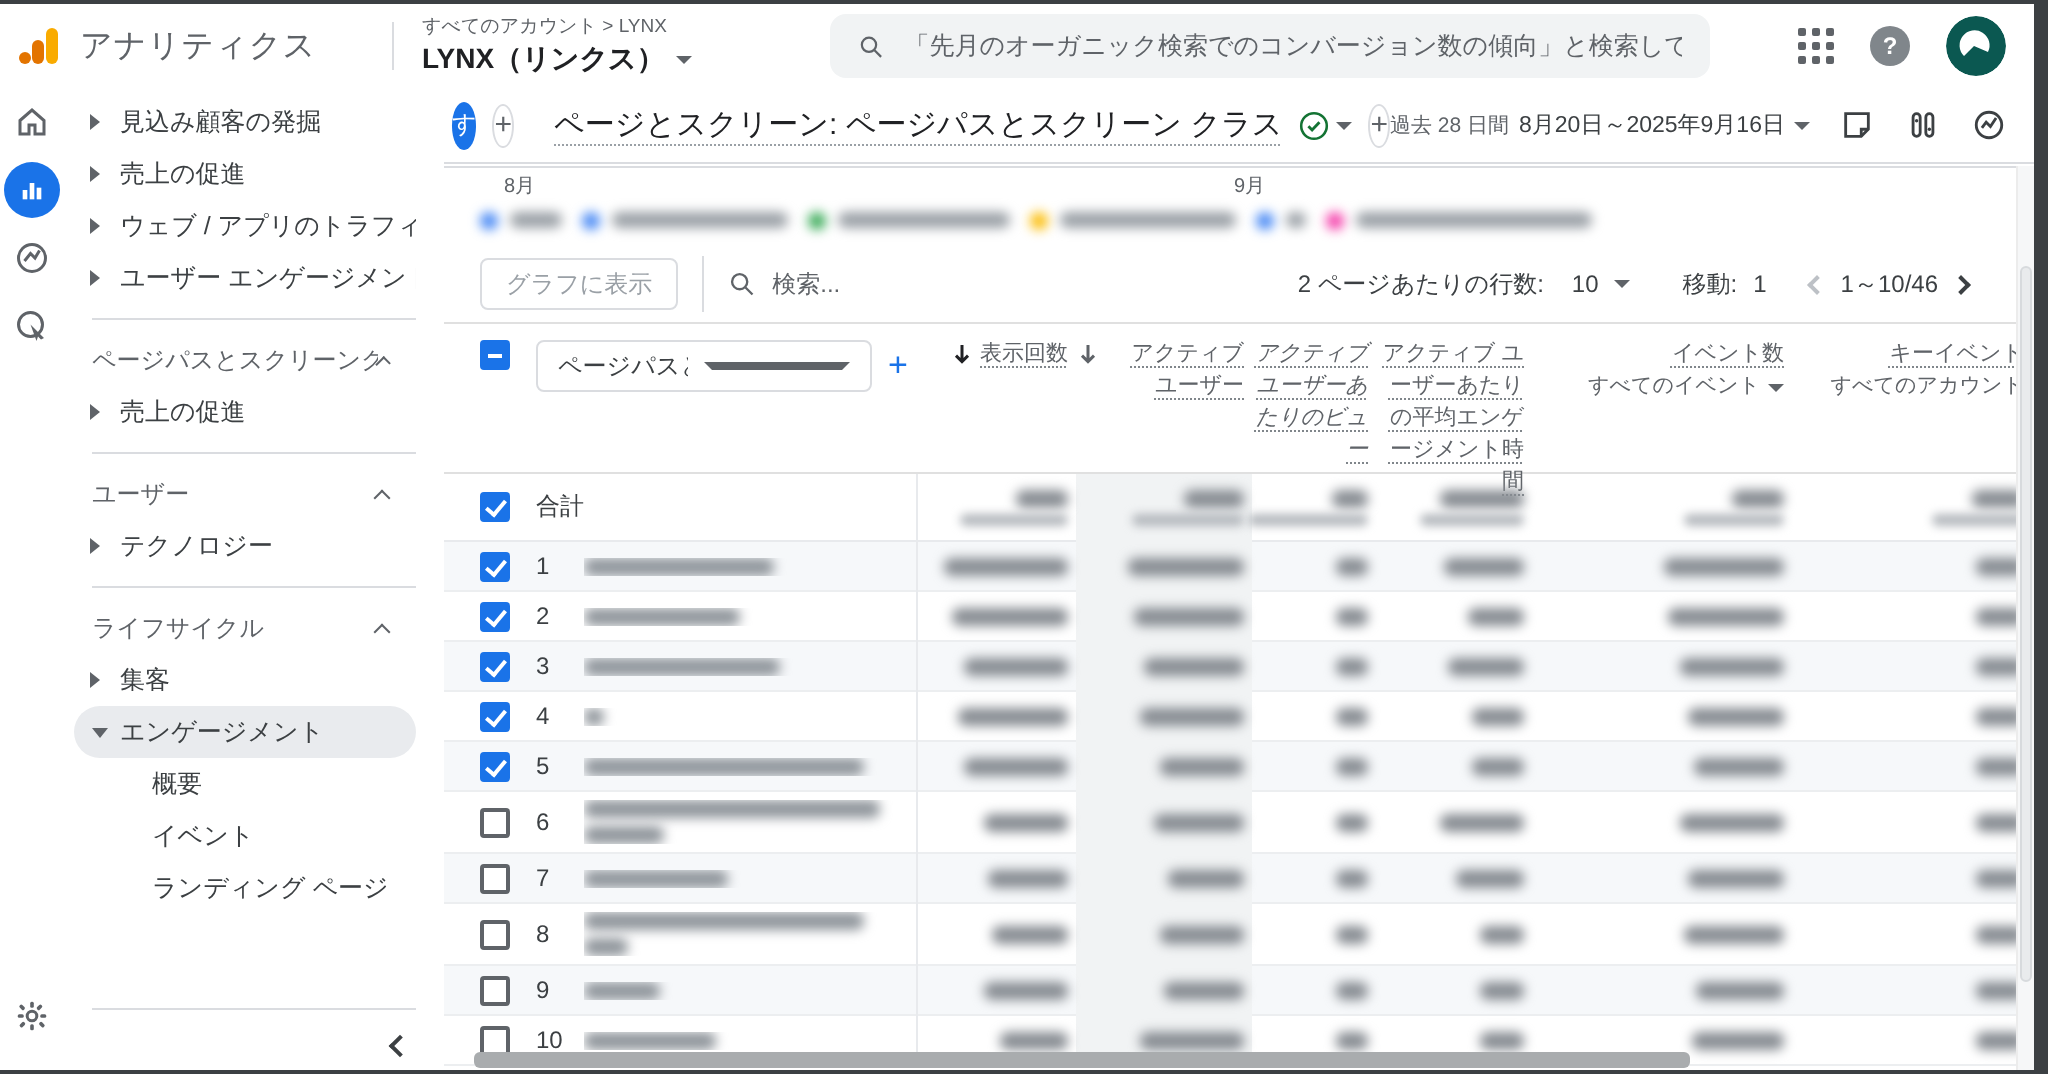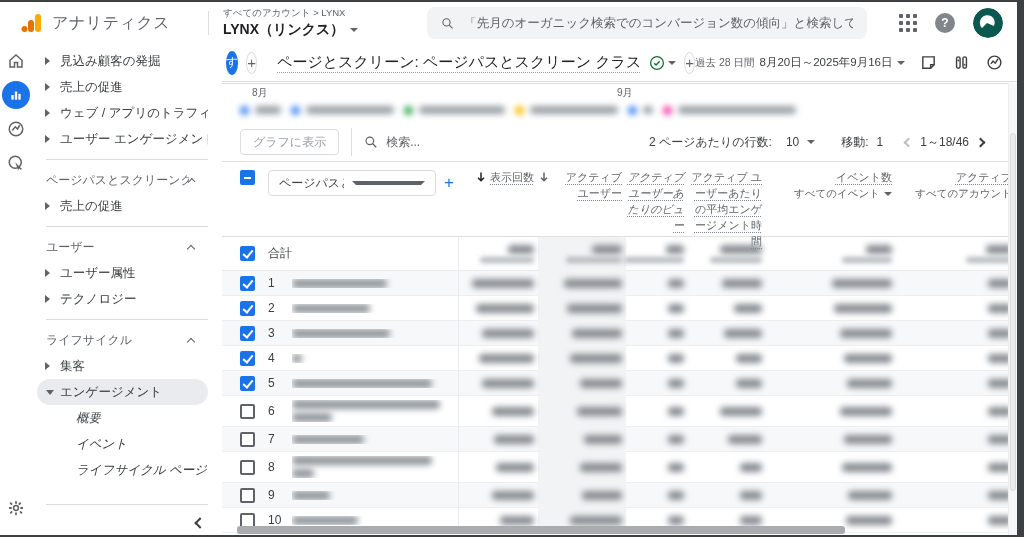--- a/index.html
+++ b/index.html
@@ -2,21 +2,21 @@
 <html><head>
 <meta charset="utf-8">
 <style>
   * { box-sizing: border-box; margin: 0; padding: 0; }
   html,body { font-family: "Liberation Sans","DejaVu Sans",sans-serif; }
   .frame { position:relative; width:1024px; height:537px; background:#3c4043; overflow:hidden; }
   .app { position:absolute; left:0; top:2px; width:1017px; height:533px; background:#fff; overflow:hidden; }
 
   
   .topbar { position:absolute; left:0; top:0; width:100%; height:42px; background:#fff; display:flex; align-items:center; }
-  .logo-wrap { display:flex; align-items:center; gap:8px; padding-left:8px; width:196px;margin-left:12px; }
+  .logo-wrap { display:flex; align-items:center; gap:8px; padding-left:8px; width:196px; }
   .product-name { font-size:16px; color:#5f6368; letter-spacing:.5px; white-space:nowrap; }
   .tb-divider { width:1px; height:24px; background:#dadce0; }
   .account-block { padding-left:14px; width:210px; }
   .account-path { font-size:9.5px; color:#5f6368; margin-bottom:1px; }
   .property-row { display:flex; align-items:center; gap:6px; font-size:14px; color:#202124; font-weight:bold; }
   .search-pill { display:flex; align-items:center; gap:10px; background:#f1f3f4; border-radius:8px; height:32px; width:440px; padding:0 14px; margin-left:8px; }
   .search-pill .ph { font-size:12.5px; color:#5f6368; white-space:nowrap; overflow:hidden; }
   .tb-right { margin-left:auto; display:flex; align-items:center; gap:18px; padding-right:14px; }
   .grid-icon { display:grid; grid-template-columns:repeat(3,4px); grid-gap:3px; }
   .grid-icon i { width:4px; height:4px; background:#5f6368; border-radius:1px; }
@@ -27,21 +27,21 @@
   .rail { position:absolute; left:0; top:42px; width:32px; bottom:0; background:#fff; }
   .rail-ico { width:32px; height:34px; display:flex; align-items:center; justify-content:center; color:#5f6368; }
   .rail-active { width:28px; height:28px; background:#1a73e8; border-radius:50%; display:flex; align-items:center; justify-content:center; margin:3px auto; }
   .rail-gear { position:absolute; bottom:10px; left:0; }
 
   
   .nav { position:absolute; left:32px; top:42px; width:190px; bottom:0; background:#fff; padding-top:4px; font-size:12.5px; color:#3c4043; }
   .si { position:relative; height:26px; display:flex; align-items:center; padding-left:28px; cursor:pointer; margin-right:14px; }
   .si .tri { position:absolute; left:13px; width:0; height:0; border-left:5px solid #5f6368; border-top:4px solid transparent; border-bottom:4px solid transparent; }
   .si .tri.down { border-left:4px solid transparent; border-right:4px solid transparent; border-top:5px solid #5f6368; border-bottom:none; }
-  .si.child { padding-left:44px;font-style:italic; }
+  .si.child { padding-left:44px; }
   .si.expanded { background:#e9ebee; border-radius:14px; margin-left:5px; padding-left:23px; }
   .si.expanded .tri { left:9px; }
   .si.active { background:#e8f0fe; color:#1967d2; border-radius:14px; margin-left:5px; padding-left:39px; }
   .si.section { color:#5f6368; font-size:12px; padding-left:14px; justify-content:space-between; padding-right:14px; }
   .chev { width:6px; height:6px; border-left:1.5px solid #5f6368; border-top:1.5px solid #5f6368; transform:rotate(45deg); margin-top:3px; }
   .sdiv { height:1px; background:#dadce0; margin:7px 14px; }
   .silabel { white-space:nowrap; overflow:hidden; }
   .nav-collapse { position:absolute; bottom:8px; right:18px; width:8px; height:8px; border-left:2px solid #3c4043; border-bottom:2px solid #3c4043; transform:rotate(45deg); cursor:pointer; }
   .nav-bottom-div { position:absolute; bottom:30px; left:14px; right:14px; height:1px; background:#dadce0; }
 
@@ -230,24 +230,20 @@
           <div class="tri"></div>
           <div class="silabel">売上の促進</div>
         </div>
         <div class="sdiv"></div>
         <div class="si section">
           <div class="silabel">ユーザー</div>
           <div class="chev"></div>
         </div>
         <div class="si">
           <div class="tri"></div>
-          <div class="silabel">ユーザー属性</div>
-        </div>
-        <div class="si">
-          <div class="tri"></div>
           <div class="silabel">テクノロジー</div>
         </div>
         <div class="sdiv"></div>
         <div class="si section">
           <div class="silabel">ライフサイクル</div>
           <div class="chev"></div>
         </div>
         <div class="si">
           <div class="tri"></div>
           <div class="silabel">集客</div>
@@ -256,21 +252,21 @@
           <div class="tri down"></div>
           <div class="silabel">エンゲージメント</div>
         </div>
         <div class="si child">
           <div class="silabel">概要</div>
         </div>
         <div class="si child">
           <div class="silabel">イベント</div>
         </div>
         <div class="si child">
-          <div class="silabel">ライフサイクル ページ</div>
+          <div class="silabel">ランディング ページ</div>
         </div>
       </div>
 
   <div class="main">
     <div class="report-header">
       <div class="badge">す</div>
       <div class="circle-btn">+</div>
       <div class="rh-div"></div>
       <div class="report-title">ページとスクリーン: ページパスとスクリーン クラス</div>
       <div class="verified">
@@ -354,21 +350,21 @@
               </svg>
           <span>検索...</span>
         </div>
         <div class="tt-right">
           <span>2 ページあたりの行数:</span>
           <span style="margin-left:6px;">10</span>
           <span class="caret"></span>
           <span style="margin-left:18px;">移動:</span>
           <span style="margin-right:14px;">1</span>
           <span class="pchev"></span>
-          <span>1～18/46</span>
+          <span>1～10/46</span>
           <span class="pchev next"></span>
         </div>
       </div>
 
       <div class="gtable">
         <div class="trow thead">
           <div class="c-check">
                 <div class="cb ind"></div>
               </div>
           <div style="width:190px;flex:none;display:flex;align-items:center;">
@@ -397,21 +393,21 @@
               <div class="mcol" style="width: 78px;">
                 <span style="min-width:0"><span class="lbl">アクティブ ユーザーあたりの平均エンゲージメント時間</span></span>
               </div>
               <div class="mcol" style="width: 130px;">
                 <span style="min-width:0"><span class="lbl">イベント数</span><span class="sub">
                     <span>すべてのイベント</span>
                     <span class="caret"></span>
                   </span></span>
               </div>
               <div class="mcol" style="width: 120px;">
-                <span style="min-width:0"><span class="lbl">アクティブ</span><span class="sub">
+                <span style="min-width:0"><span class="lbl">キーイベント</span><span class="sub">
                     <span>すべてのアカウント</span>
                   </span></span>
               </div>
             </div>
         <div>
               <div class="trow totrow">
                 <div class="c-check">
                   <div class="cb on"></div>
                 </div>
                 <div class="c-num" style="width: 190px;">合計</div>

